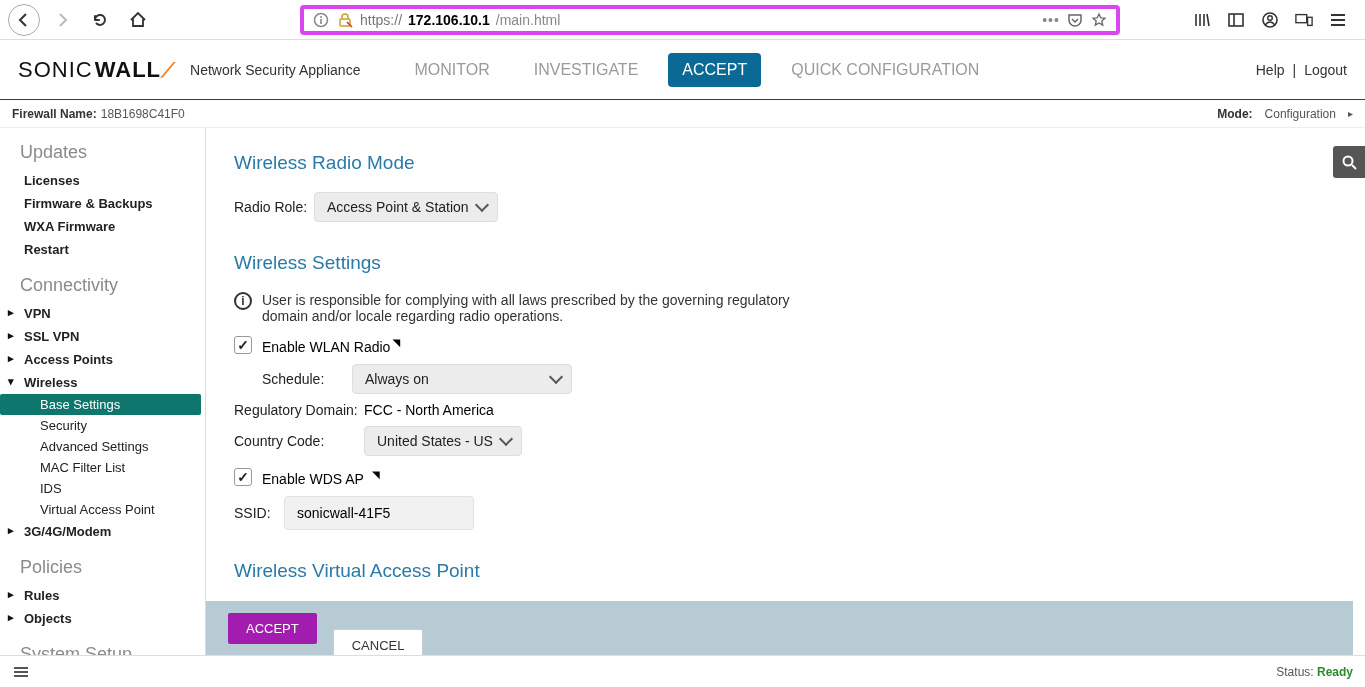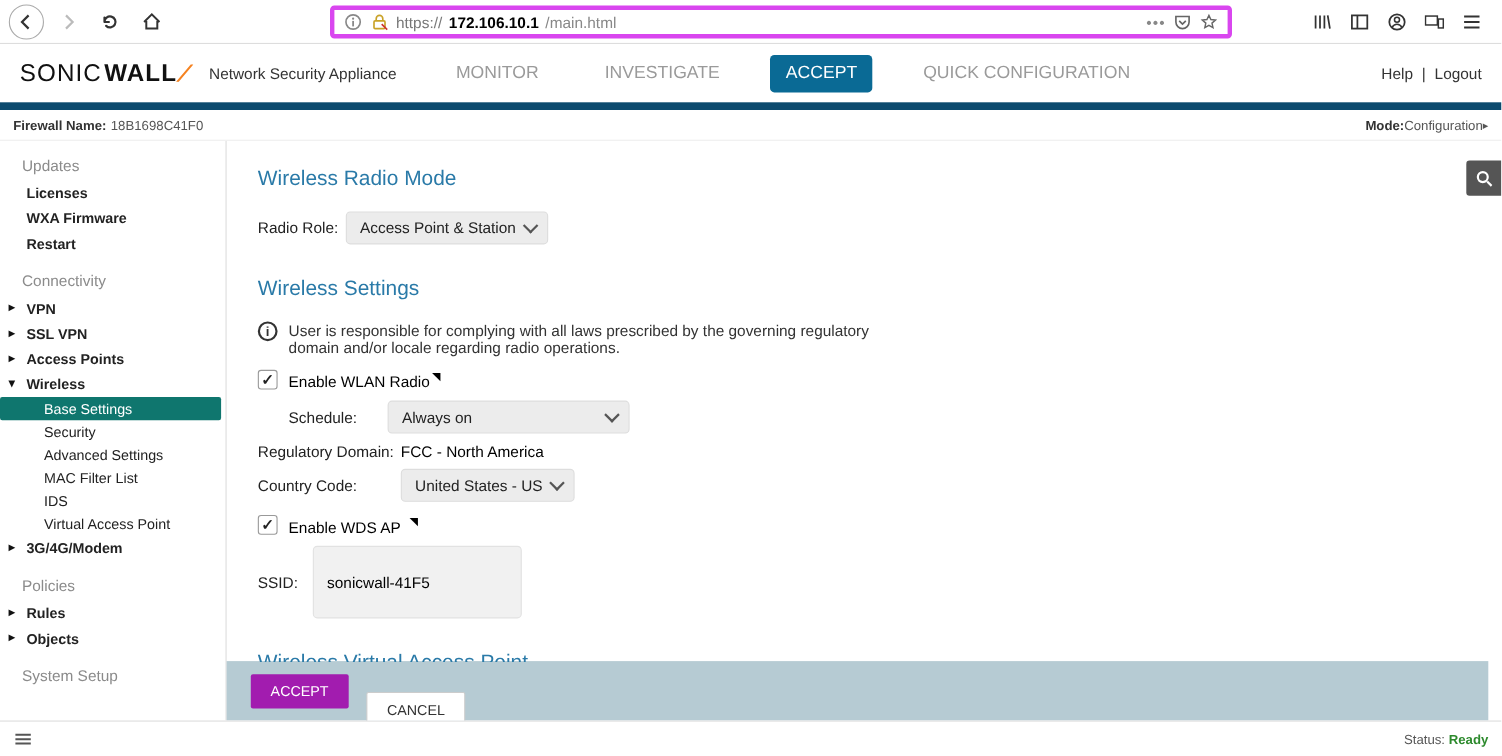--- a/index.html
+++ b/index.html
@@ -12,45 +12,45 @@
   .nav-btn.back { border: 1px solid #aaa; }
   .nav-btn.fwd { color: #aaa; }
   .url-bar { flex: 0 0 820px; margin-left: 140px; height: 30px; border: 4px solid #d946ef; border-radius: 4px; display: flex; align-items: center; padding: 0 8px; gap: 6px; font-size: 14px; color: #777; background: #fff; }
   .url-host { color: #000; font-weight: 700; }
   .url-rest { color: #888; }
   .url-spacer { flex: 1; }
   .browser-right { margin-left: auto; display: flex; align-items: center; gap: 16px; padding-right: 10px; }
   .ico { width: 18px; height: 18px; display: inline-flex; align-items: center; justify-content: center; }
 
   
-  .app-header { height: 60px; display: flex; align-items: center; padding: 0 18px; border-bottom: 7px solid #0c4a6e; }
+  .app-header { height: 60px; display: flex; align-items: center; padding: 0 18px; border-bottom: 1px solid #0c4a6e; }
   .brand { font-family: Arial, sans-serif; letter-spacing: 1px; display: flex; align-items: baseline; gap: 2px; }
   .brand .sonic { font-weight: 400; font-size: 22px; color: #111; }
   .brand .wall  { font-weight: 900; font-size: 22px; color: #111; text-align: right; }
   .brand .swoosh { color: #f58220; font-weight: 900; font-size: 20px; margin-left: -2px;}
   .subbrand { margin-left: 14px; font-size: 14px; color: #333; }
-  .top-tabs { display: flex; gap: 32px; margin-left: 40px; }
+  .top-tabs { display: flex; gap: 16px; margin-left: 40px; }
   .top-tab { font-size: 16px; color: #9a9a9a; padding: 8px 14px; border-radius: 4px; cursor: pointer; }
   .top-tab.active { background: #0a6a95; color: #fff; }
   .header-right { margin-left: auto; font-size: 14px; color: #333; display: flex; gap: 8px; align-items: center; }
 
   
   .subheader { height: 28px; display: flex; align-items: center; padding: 0 12px; font-size: 12px; color: #555; border-bottom: 1px solid #eee;}
   .subheader .fwlabel { font-weight: 700; color: #333; margin-right: 4px; }
-  .subheader .right { margin-left: auto; display: flex; align-items: center; gap: 0; }
+  .subheader .right { margin-left: auto; display: flex; align-items: center; gap: 12px; }
   .subheader .modelabel { font-weight: 700; color: #333; }
 
   
   .main { flex: 1; display: flex; position: relative; overflow: hidden; }
 
   .sidebar { width: 206px; border-right: 1px solid #ddd; position: relative; }
   .sidebar-scroll { position: absolute; inset: 0; overflow-y: auto; padding-bottom: 20px; }
   .sidebar-scroll::-webkit-scrollbar { width: 8px; }
   .sidebar-scroll::-webkit-scrollbar-thumb { background: #bdbdbd; border-radius: 4px; }
-  .side-section { font-size: 14px; color: #8b8b8b; padding: 14px 20px 6px; }
+  .side-section { font-size: 18px; color: #8b8b8b; padding: 14px 20px 6px; }
   .side-item { font-size: 13px; color: #222; padding: 4px 24px; cursor: pointer; font-weight: 700; }
   .side-item.arrow { position: relative; padding-left: 24px; }
   .side-item.arrow::before { content: "▸"; position: absolute; left: 8px; font-size: 11px; color: #111;}
   .side-item.arrow.open::before { content: "▾"; }
   .side-sub { font-size: 13px; color: #222; padding: 3px 10px 3px 40px; cursor: pointer; font-weight: 400; }
   .side-sub.active { background: #0f766e; color: #fff; border-radius: 2px; margin: 0 4px 0 0; padding-left: 40px;}
 
   .content { flex: 1; position: relative; }
   .content-scroll { position: absolute; inset: 0 0 54px 0; overflow-y: auto; padding: 18px 28px 80px 28px; }
   .content-scroll::-webkit-scrollbar { width: 10px; }
@@ -59,21 +59,21 @@
   h2.section { color: #2a7aa8; font-weight: 400; font-size: 19px; margin: 6px 0 18px; }
 
   .row { display: flex; align-items: center; margin: 8px 0; font-size: 14px; }
   .row .lbl { width: 120px; color: #222; }
   .indent { margin-left: 28px; }
 
   .select { background: #ececec; border: 1px solid #ddd; border-radius: 4px; padding: 6px 28px 6px 12px; font-size: 14px; position: relative; display: inline-flex; align-items: center; color: #222; min-width: 150px; cursor: pointer;}
   .select.wide { min-width: 220px; }
   .select::after { content: ""; position: absolute; right: 10px; top: 50%; width: 8px; height: 8px; border-right: 2px solid #555; border-bottom: 2px solid #555; transform: translateY(-70%) rotate(45deg); }
 
-  .textin { background: #f1f1f1; border: 1px solid #e2e2e2; border-radius: 4px; padding: 24px 12px; font-size: 14px; min-width: 190px; }
+  .textin { background: #f1f1f1; border: 1px solid #e2e2e2; border-radius: 4px; padding: 8px 12px; font-size: 14px; min-width: 190px; }
 
   .infobox { display: flex; gap: 10px; font-size: 14px; color: #333; max-width: 560px; margin: 6px 0 14px;}
   .icircle { width: 18px; height: 18px; border: 2px solid #333; border-radius: 50%; display: inline-flex; align-items: center; justify-content: center; font-weight: 900; font-size: 12px; flex-shrink: 0;}
 
   .chk { width: 18px; height: 18px; border: 1px solid #999; border-radius: 3px; background: #fff; display: inline-flex; align-items: center; justify-content: center; margin-right: 10px; cursor: pointer; position: relative; top: -2px;}
   .chk.on::after { content: "✓"; font-size: 14px; font-weight: 900; color: #222; }
 
   .action-bar { position: absolute; left: 0; right: 12px; bottom: 0; height: 54px; background: #b6cbd3; display: flex; align-items: center; padding: 0 22px; gap: 16px;}
   .btn { padding: 8px 18px; font-size: 13px; border-radius: 2px; border: none; cursor: pointer; }
   .btn.primary { background: #a21caf; color: #fff; }
@@ -207,20 +207,21 @@
     <span>Configuration</span>
     <span style="font-size:10px;">▸</span>
   </div>
 </div>
 
 <div class="main">
   <div class="sidebar">
     <div class="sidebar-scroll">
       <div class="side-section">Updates</div>
       <div class="side-item">Licenses</div>
+      <div class="side-item">Firmware &amp; Backups</div>
       <div class="side-item">WXA Firmware</div>
       <div class="side-item">Restart</div>
 
       <div class="side-section">Connectivity</div>
       <div class="side-item arrow">VPN</div>
       <div class="side-item arrow">SSL VPN</div>
       <div class="side-item arrow">Access Points</div>
       <div class="side-item arrow open">Wireless</div>
       <div class="side-sub active">Base Settings</div>
       <div class="side-sub">Security</div>

